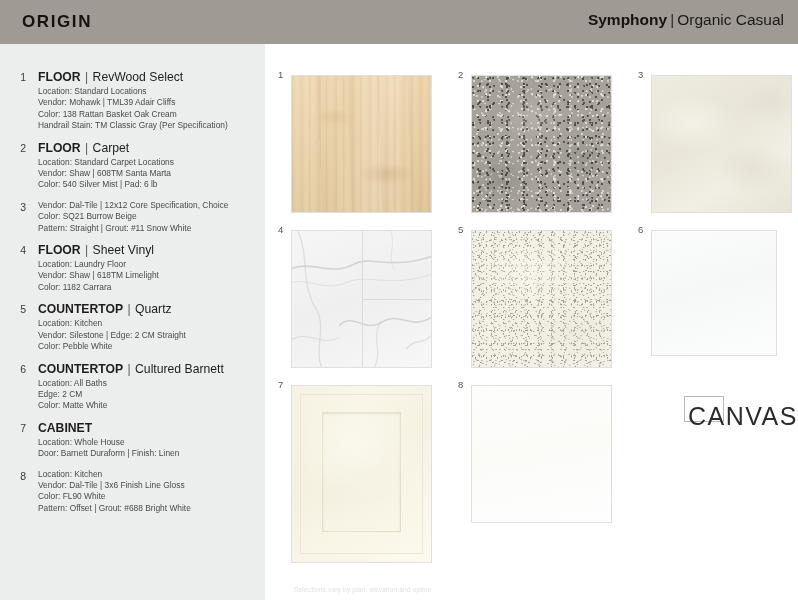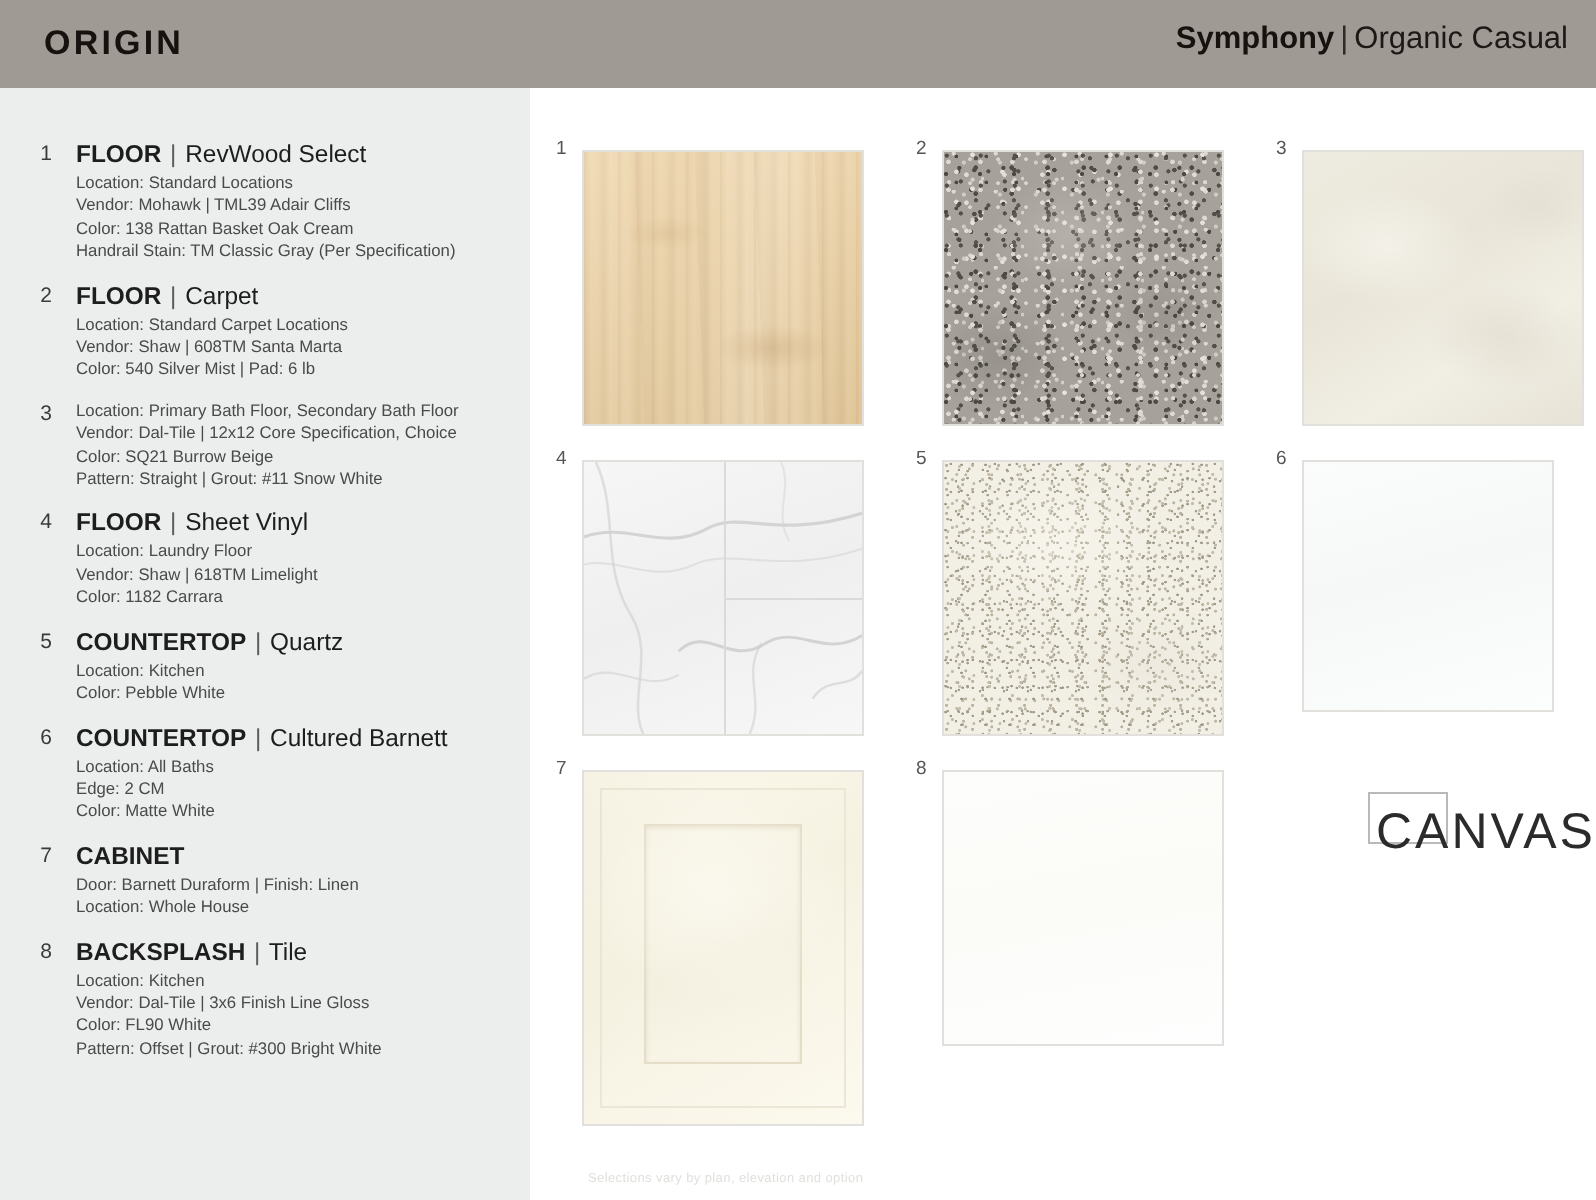--- a/index.html
+++ b/index.html
@@ -351,21 +351,20 @@
         <span class="bar">|</span>
         <span class="sub">Carpet</span>
       </div>
       <div class="spec-line">Location: Standard Carpet Locations</div>
       <div class="spec-line">Vendor: Shaw | 608TM Santa Marta</div>
       <div class="spec-line">Color: 540 Silver Mist | Pad: 6 lb</div>
     </div>
 
     <div class="spec-item">
       <div class="spec-num">3</div>
-      <div class="spec-line">Location: Primary Bath Floor, Secondary Bath Floor</div>
       <div class="spec-line">Vendor: Dal-Tile | 12x12 Core Specification, Choice</div>
       <div class="spec-line">Color: SQ21 Burrow Beige</div>
       <div class="spec-line">Pattern: Straight | Grout: #11 Snow White</div>
     </div>
 
     <div class="spec-item">
       <div class="spec-num">4</div>
       <div class="spec-title">
         <span class="cat">FLOOR</span>
         <span class="bar">|</span>
@@ -377,20 +376,21 @@
     </div>
 
     <div class="spec-item">
       <div class="spec-num">5</div>
       <div class="spec-title">
         <span class="cat">COUNTERTOP</span>
         <span class="bar">|</span>
         <span class="sub">Quartz</span>
       </div>
       <div class="spec-line">Location: Kitchen</div>
+      <div class="spec-line">Vendor: Silestone | Edge: 2 CM Straight</div>
       <div class="spec-line">Color: Pebble White</div>
     </div>
 
     <div class="spec-item">
       <div class="spec-num">6</div>
       <div class="spec-title">
         <span class="cat">COUNTERTOP</span>
         <span class="bar">|</span>
         <span class="sub">Cultured Barnett</span>
       </div>
@@ -399,35 +399,30 @@
       <div class="spec-line">Color: Matte White</div>
     </div>
 
     <div class="spec-item">
       <div class="spec-num">7</div>
       <div class="spec-title">
         <span class="cat">CABINET</span>
         <span class="bar"></span>
         <span class="sub"></span>
       </div>
+      <div class="spec-line">Location: Whole House</div>
       <div class="spec-line">Door: Barnett Duraform | Finish: Linen</div>
-      <div class="spec-line">Location: Whole House</div>
     </div>
 
     <div class="spec-item">
       <div class="spec-num">8</div>
-      <div class="spec-title">
-        <span class="cat">BACKSPLASH</span>
-        <span class="bar">|</span>
-        <span class="sub">Tile</span>
-      </div>
       <div class="spec-line">Location: Kitchen</div>
       <div class="spec-line">Vendor: Dal-Tile | 3x6 Finish Line Gloss</div>
       <div class="spec-line">Color: FL90 White</div>
-      <div class="spec-line">Pattern: Offset | Grout: #300 Bright White</div>
+      <div class="spec-line">Pattern: Offset | Grout: #688 Bright White</div>
     </div>
 
   </div>
 
   <div id="main">
 
     <div class="swatch-cell" style="left:13px; top:26px; width:160px; height:145px;">
       <div class="swatch-label">1</div>
       <div class="swatch-box tex-wood" style="width:141px; height:138px;"></div>
     </div>

